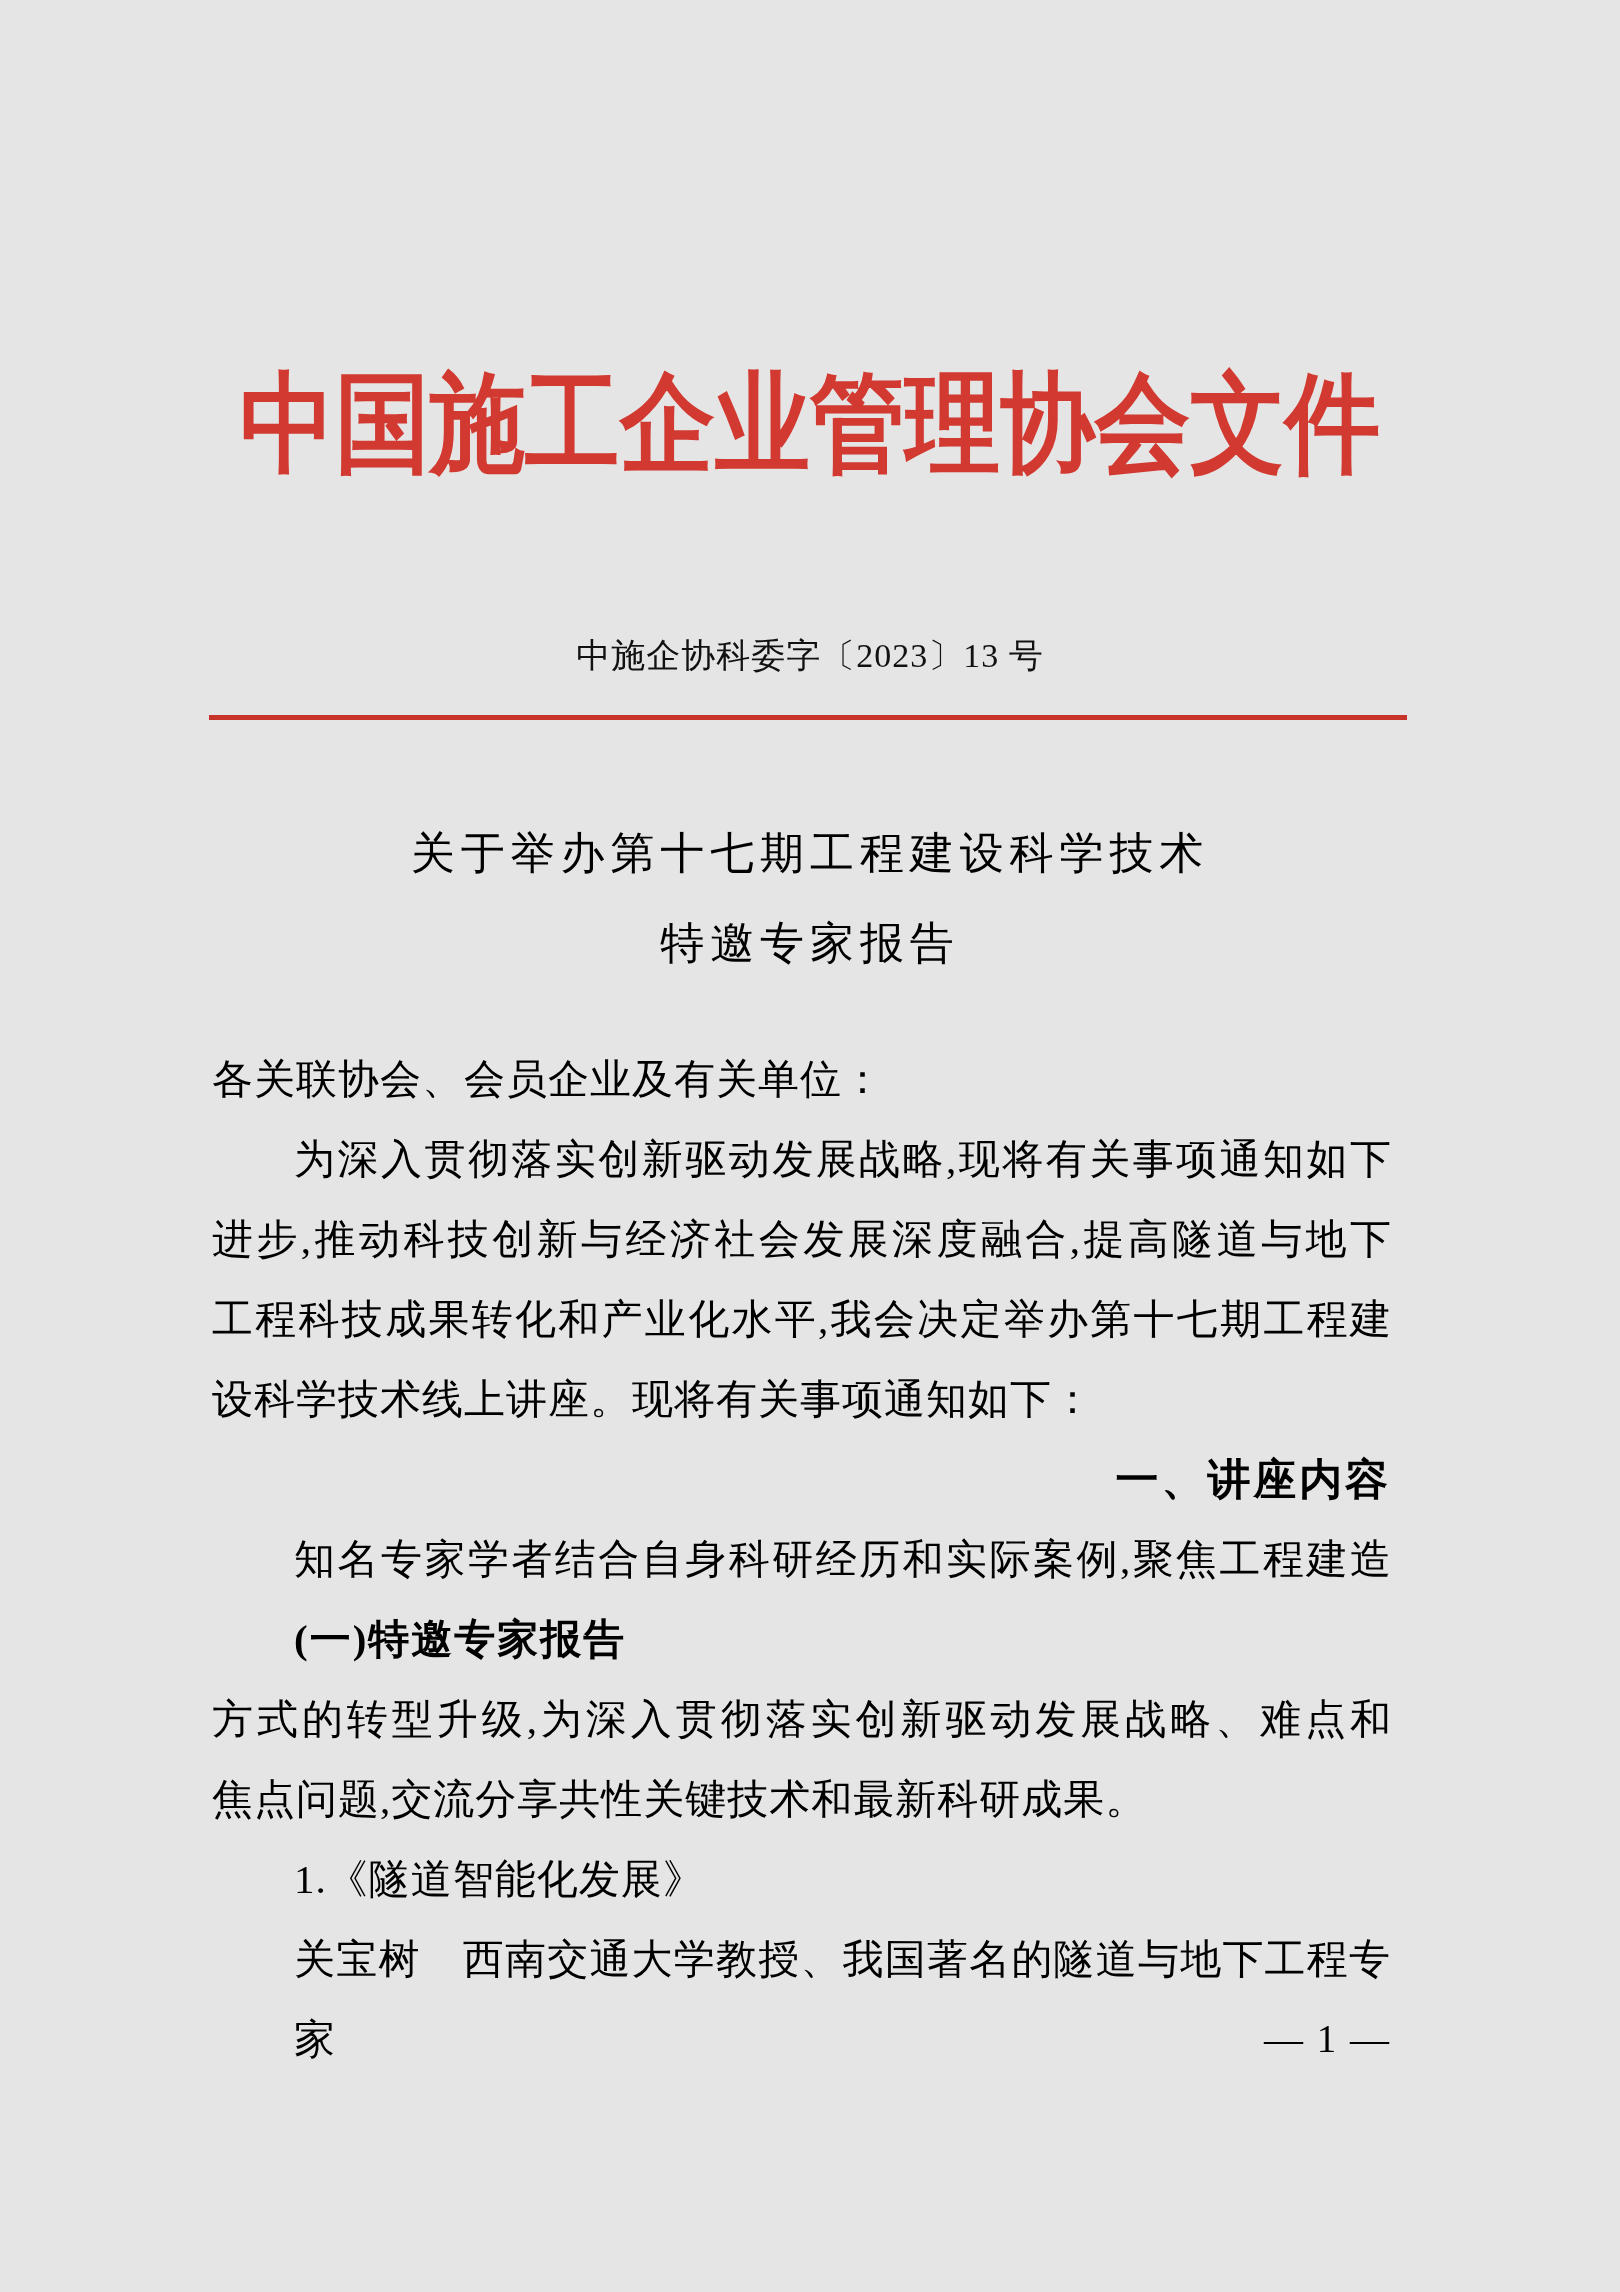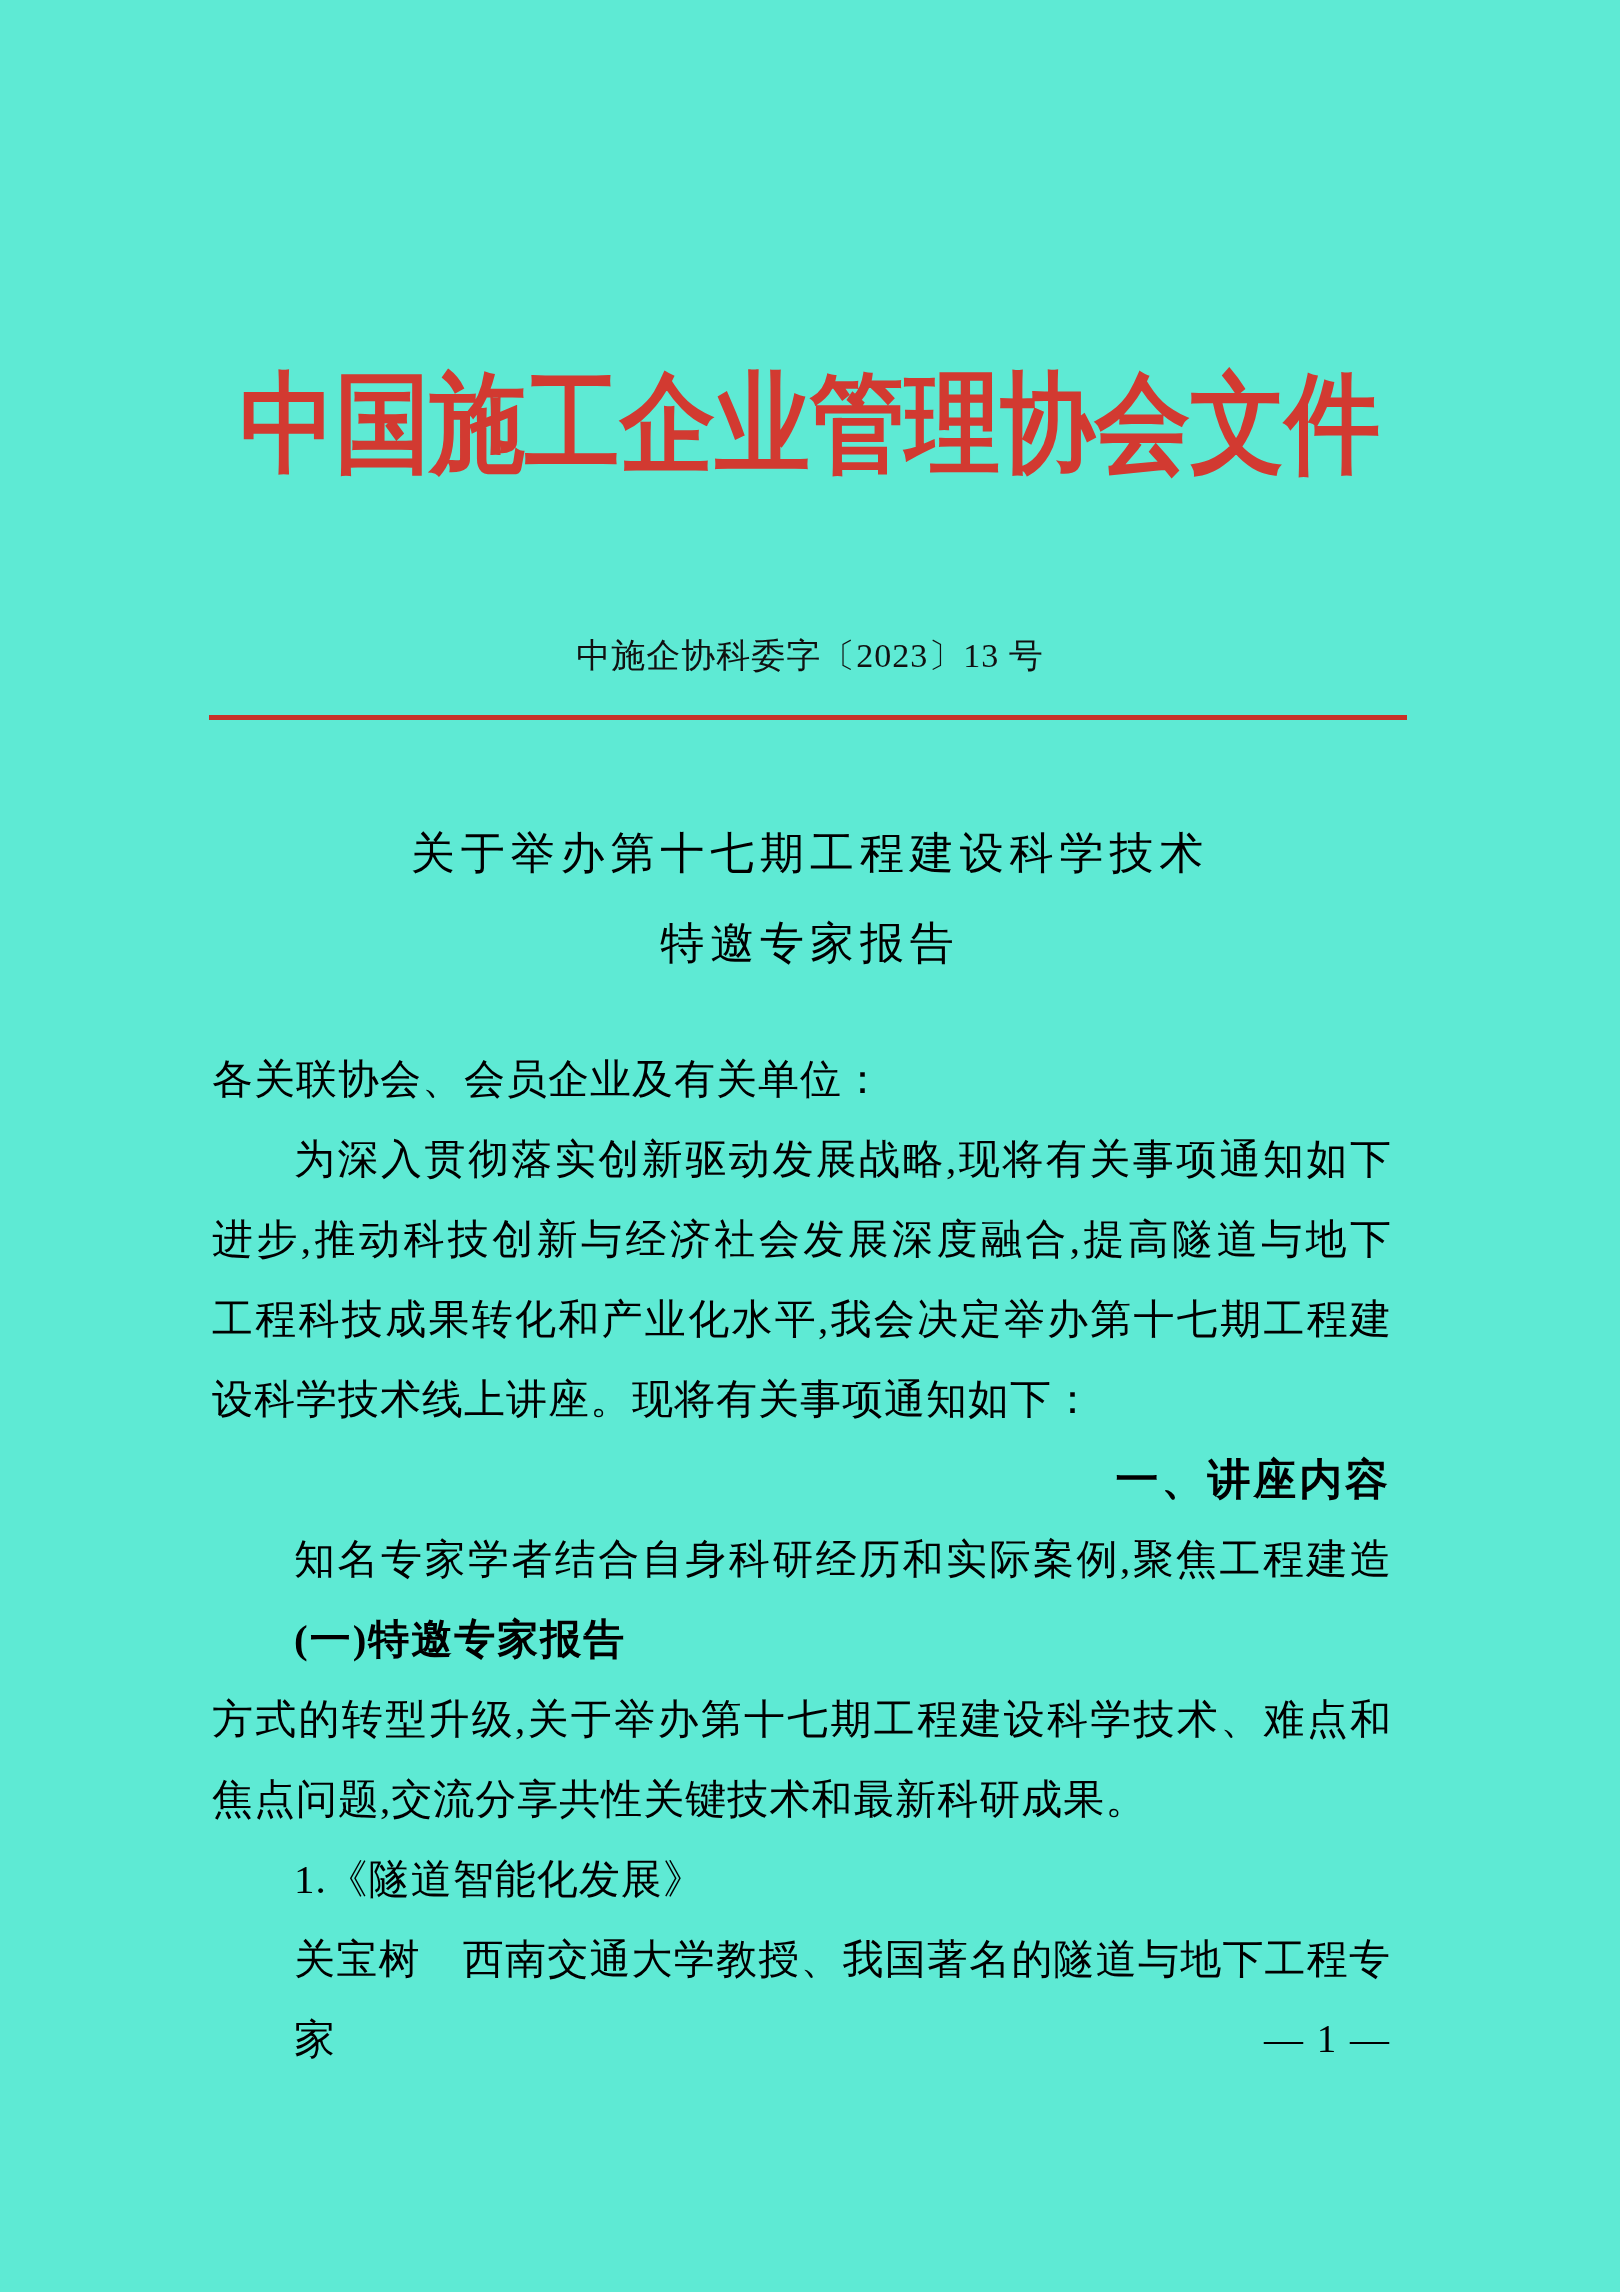--- a/index.html
+++ b/index.html
@@ -4,21 +4,21 @@
 <style>
   html, body {
     margin: 0;
     padding: 0;
     background: #ffffff;
   }
   .page {
     position: relative;
     width: 1620px;
     height: 2293px;
-    background: #5eead4;
+    background: #e5e5e5;
     overflow: hidden;
     font-family: "Liberation Serif", "DejaVu Serif", serif;
     color: #111111;
   }
 
   
   .masthead {
     position: absolute;
     top: 370px;
     left: 0;
@@ -137,21 +137,21 @@
 
   <div class="doc-body">
       <div class="line fangsong">各关联协会、会员企业及有关单位：</div>
       <div class="line fangsong indent fill">为深入贯彻落实创新驱动发展战略,现将有关事项通知如下</div>
       <div class="line fangsong fill">进步,推动科技创新与经济社会发展深度融合,提高隧道与地下</div>
       <div class="line fangsong fill">工程科技成果转化和产业化水平,我会决定举办第十七期工程建</div>
       <div class="line fangsong">设科学技术线上讲座。现将有关事项通知如下：</div>
       <div class="line heading-hei indent">一、讲座内容</div>
       <div class="line fangsong indent fill">知名专家学者结合自身科研经历和实际案例,聚焦工程建造</div>
       <div class="line heading-kai indent">(一)特邀专家报告</div>
-      <div class="line fangsong fill">方式的转型升级,关于举办第十七期工程建设科学技术、难点和</div>
+      <div class="line fangsong fill">方式的转型升级,为深入贯彻落实创新驱动发展战略、难点和</div>
       <div class="line fangsong">焦点问题,交流分享共性关键技术和最新科研成果。</div>
       <div class="line kai indent">1.《隧道智能化发展》</div>
       <div class="line kai indent fill">关宝树　西南交通大学教授、我国著名的隧道与地下工程专家</div>
     </div>
 
   <div class="page-number">— 1 —</div>
 
 </div>
 
 

